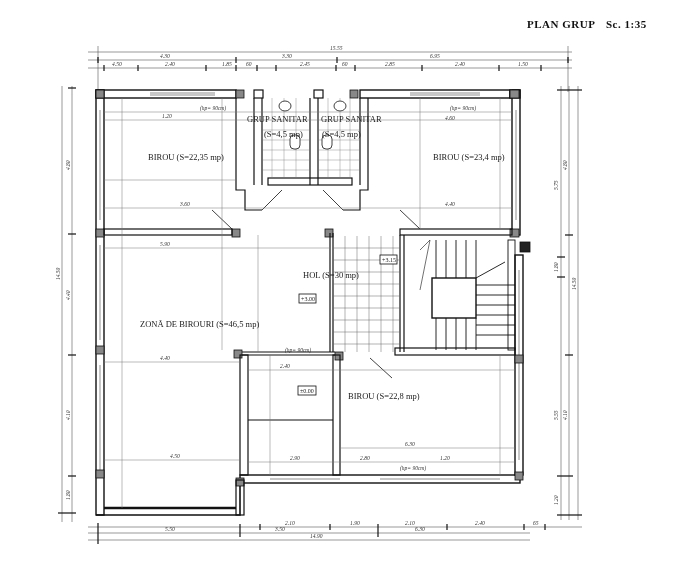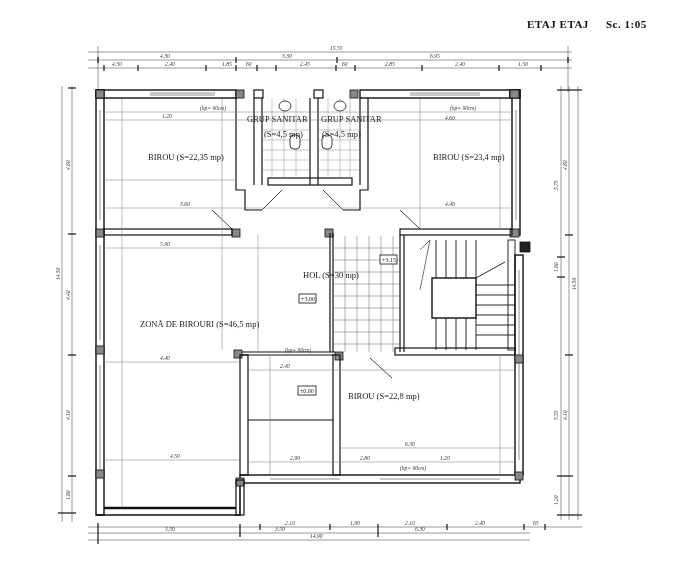--- a/index.html
+++ b/index.html
@@ -6,22 +6,22 @@
   body { width:684px; height:563px; position:relative; overflow:hidden; font-family:"Liberation Serif", serif; color:#111; }
   .title { position:absolute; top:18px; font-weight:bold; font-size:11px; letter-spacing:0.5px; }
   #plan { position:absolute; left:0; top:0; }
   .room-label { font-family:"Liberation Serif", serif; font-size:8.5px; fill:#222; }
   .dim { font-family:"Liberation Serif", serif; font-style:italic; font-size:5.5px; fill:#333; }
   .lvl { font-family:"Liberation Serif", serif; font-size:6px; fill:#222; }
 </style>
 </head>
 <body>
 
-<div class="title" style="left:527px;">ETAJ ETAJ</div>
-<div class="title" style="left:606px;">Sc. 1:05</div>
+<div class="title" style="left:527px;">PLAN GRUP</div>
+<div class="title" style="left:606px;">Sc. 1:35</div>
 
 <svg id="plan" width="684" height="563" viewBox="0 0 684 563">
 
   <g stroke="#555" stroke-width="0.6" fill="none">
     <line x1="88" y1="52" x2="572" y2="52"></line>
     <line x1="88" y1="60" x2="572" y2="60"></line>
     <line x1="88" y1="68" x2="572" y2="68"></line>
     <line x1="98" y1="46" x2="98" y2="92"></line>
     <line x1="568" y1="46" x2="568" y2="92"></line>
   </g>

